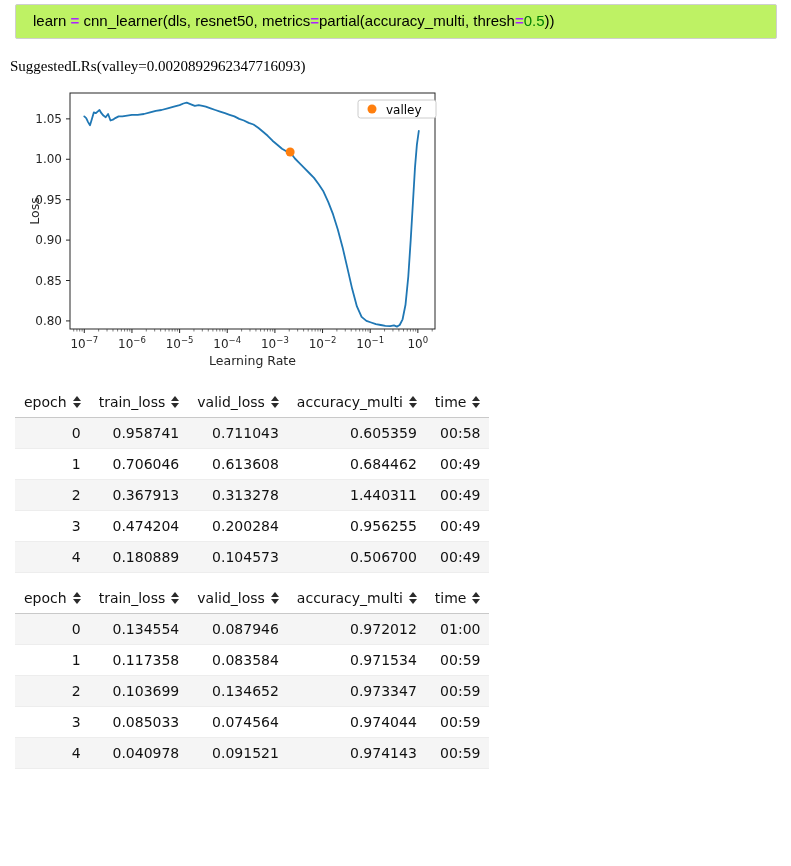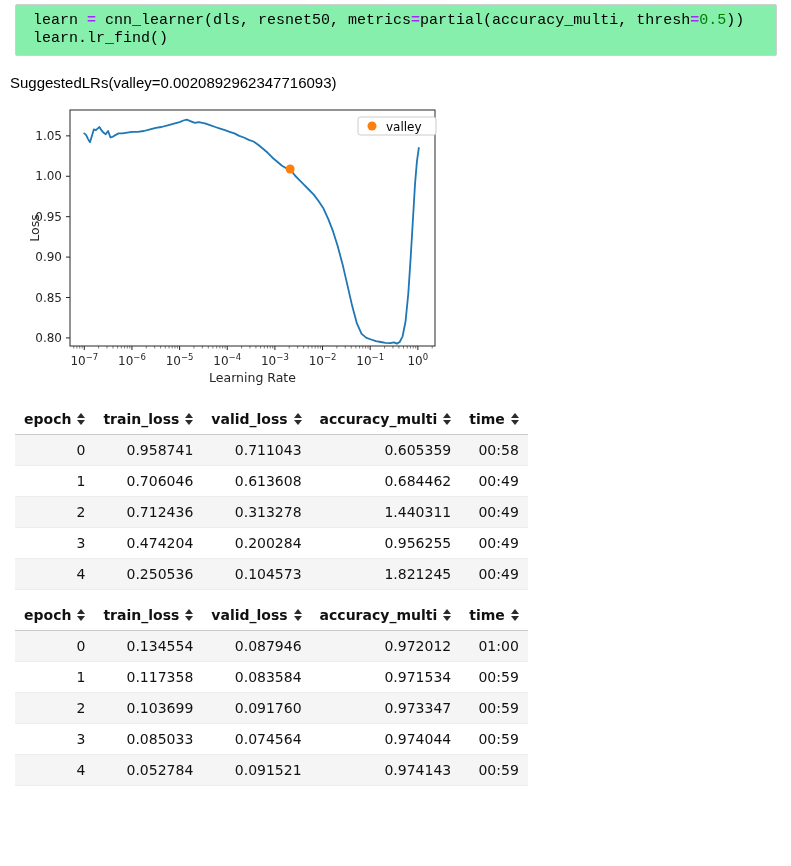--- a/index.html
+++ b/index.html
@@ -1,54 +1,54 @@
 <!DOCTYPE html>
 <html><head>
 <meta charset="utf-8">
 <style>
   html,body{margin:0;padding:0;}
   body{
     width:791px;height:866px;overflow:hidden;background:#ffffff;
     font-family:"DejaVu Sans",sans-serif;color:#000;
   }
   .code-cell{
-    background:#86efac;border:1px solid #cfcfcf;border-radius:2px;
-    font-family:Liberation Mono, monospace;font-size:15px;line-height:17.5px;
+    background:#bef264;border:1px solid #cfcfcf;border-radius:2px;
+    font-family:Liberation Sans, sans-serif;font-size:15px;line-height:17.5px;
     white-space:pre;color:#000;
   }
   .cell1{margin:4px 14px 0 15px;padding:7px 8px 8px 17px;}
   .cell2{margin:20px 14px 0 15px;padding:6px 8px 7px 17px;}
   .tok-op{color:#aa22ff;font-weight:bold;}
   .tok-num{color:#008000;}
   .output-line{
-    margin:18px 0 0 10px;font-family:Liberation Sans, sans-serif;
+    margin:18px 0 0 10px;font-family:Liberation Serif, serif;
     font-size:15px;line-height:18px;
   }
   .figure{margin:12px 0 0 28px;display:block;}
   table.df{border-collapse:collapse;margin:12px 0 0 15px;font-size:14px;color:#111;}
   table.df th{
-    font-weight:bold;padding:5px 9px 7px;text-align:center;white-space:nowrap;
+    font-weight:normal;padding:5px 9px 7px;text-align:center;white-space:nowrap;
     border-bottom:1px solid #c9c9c9;color:#111;margin-top:42px;
   }
   table.df td{padding:7px 9px;text-align:right;white-space:nowrap;}
   table.df td:first-child{min-width:46px;}
   table.df tbody tr{border-bottom:1px solid #ededed;}
   table.df tbody tr:nth-child(odd){background:#f5f5f5;}
   .t2{margin-top:30px;}
   .sort{display:inline-flex;flex-direction:column;gap:2px;margin-left:6px;vertical-align:middle;position:relative;top:-1px;}
   .sort i{display:block;width:0;height:0;border-left:4px solid transparent;border-right:4px solid transparent;}
   .sort .up{border-bottom:5px solid #2b2b2b;}
   .sort .down{border-top:5px solid #2b2b2b;}
 </style>
 </head>
 <body>
 
 <div>
 
-  <div class="code-cell cell1"><div><span>learn </span><span class="tok-op">=</span><span> cnn_learner(dls, resnet50, metrics</span><span class="tok-op">=</span><span>partial(accuracy_multi, thresh</span><span class="tok-op">=</span><span class="tok-num">0.5</span><span>))</span></div><div><span>learn.lr_find()</span></div></div>
+  <div class="code-cell cell1"><div><span>learn </span><span class="tok-op">=</span><span> cnn_learner(dls, resnet50, metrics</span><span class="tok-op">=</span><span>partial(accuracy_multi, thresh</span><span class="tok-op">=</span><span class="tok-num">0.5</span><span>))</span></div></div>
 
   <div class="output-line">SuggestedLRs(valley=0.0020892962347716093)</div>
 
   <svg class="figure" width="420" height="290">
       <rect x="42" y="6" width="365" height="236" fill="none" stroke="#262626" stroke-width="1"></rect>
       <line x1="38" y1="233.91780821917808" x2="42" y2="233.91780821917808" stroke="#262626" stroke-width="1"></line>
       <text x="34" y="237.91780821917808" text-anchor="end" font-size="12" fill="#262626" font-family="DejaVu Sans, sans-serif">0.80</text>
       <line x1="38" y1="193.50684931506856" x2="42" y2="193.50684931506856" stroke="#262626" stroke-width="1"></line>
       <text x="34" y="197.50684931506856" text-anchor="end" font-size="12" fill="#262626" font-family="DejaVu Sans, sans-serif">0.85</text>
       <line x1="38" y1="153.09589041095893" x2="42" y2="153.09589041095893" stroke="#262626" stroke-width="1"></line>
@@ -181,37 +181,37 @@
         </tr>
         <tr>
           <td>1</td>
           <td>0.706046</td>
           <td>0.613608</td>
           <td>0.684462</td>
           <td>00:49</td>
         </tr>
         <tr>
           <td>2</td>
-          <td>0.712436</td>
+          <td>0.367913</td>
           <td>0.313278</td>
           <td>1.440311</td>
           <td>00:49</td>
         </tr>
         <tr>
           <td>3</td>
           <td>0.474204</td>
           <td>0.200284</td>
           <td>0.956255</td>
           <td>00:49</td>
         </tr>
         <tr>
           <td>4</td>
-          <td>0.250536</td>
+          <td>0.180889</td>
           <td>0.104573</td>
-          <td>1.821245</td>
+          <td>0.506700</td>
           <td>00:49</td>
         </tr>
       </tbody>
     </table>
 
   <table class="df t2">
       <thead>
         <tr>
           <th><span>epoch</span><span class="sort">
               <i class="up"></i>
@@ -246,34 +246,34 @@
         <tr>
           <td>1</td>
           <td>0.117358</td>
           <td>0.083584</td>
           <td>0.971534</td>
           <td>00:59</td>
         </tr>
         <tr>
           <td>2</td>
           <td>0.103699</td>
-          <td>0.091760</td>
+          <td>0.134652</td>
           <td>0.973347</td>
           <td>00:59</td>
         </tr>
         <tr>
           <td>3</td>
           <td>0.085033</td>
           <td>0.074564</td>
           <td>0.974044</td>
           <td>00:59</td>
         </tr>
         <tr>
           <td>4</td>
-          <td>0.052784</td>
+          <td>0.040978</td>
           <td>0.091521</td>
           <td>0.974143</td>
           <td>00:59</td>
         </tr>
       </tbody>
     </table>
 
 </div>
 
 </body></html>

